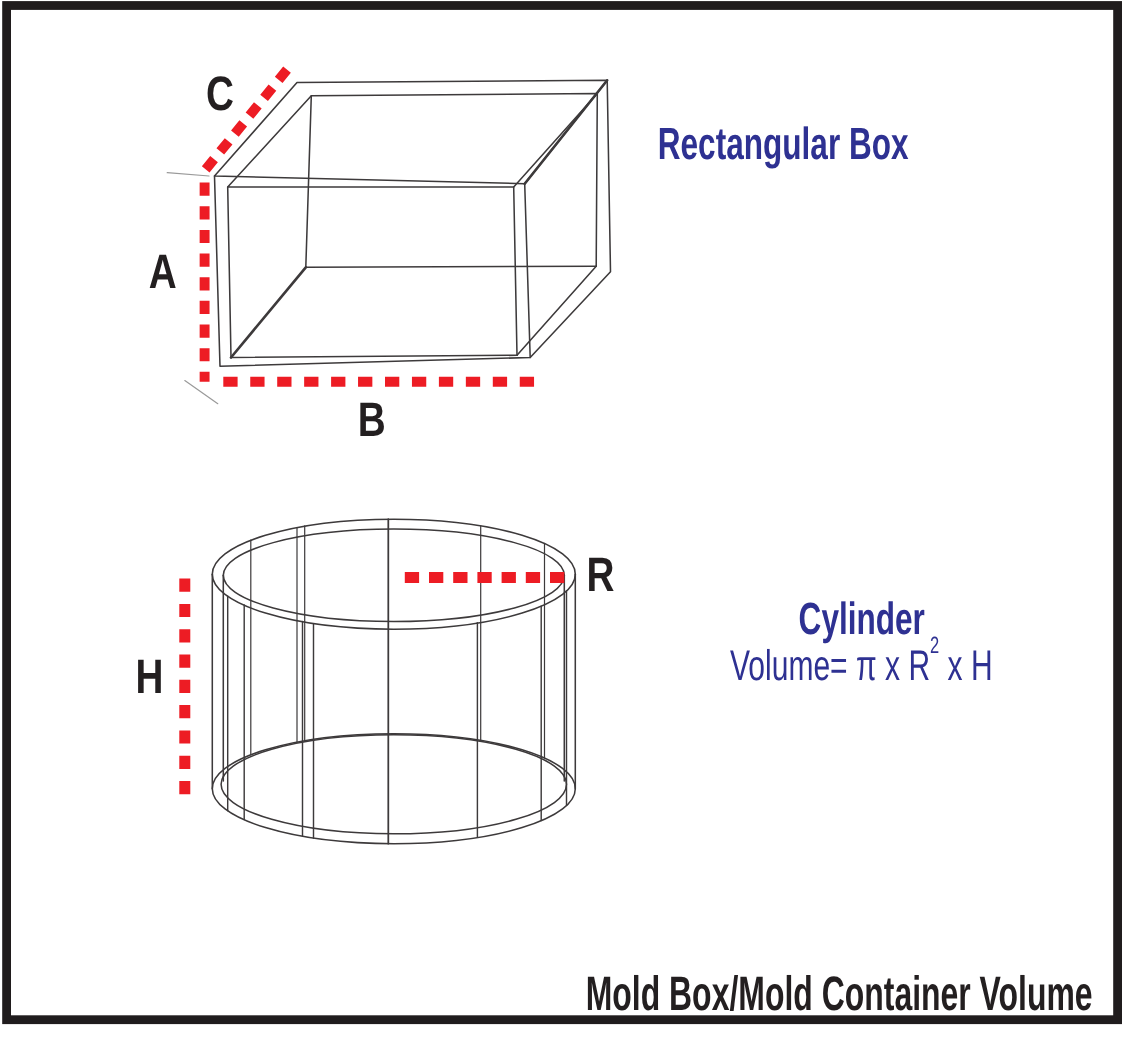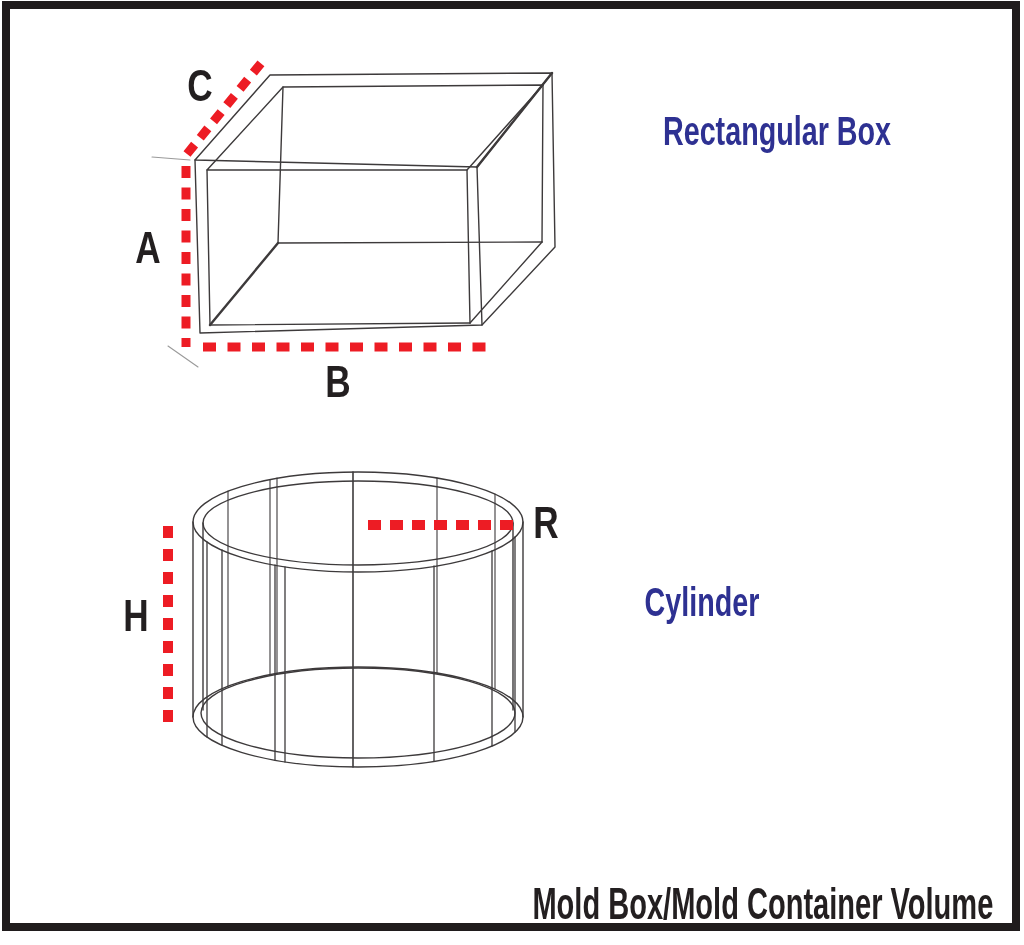--- a/index.html
+++ b/index.html
@@ -108,21 +108,22 @@
     <line x1="368" y1="525" x2="521" y2="525" stroke-width="10" stroke-dasharray="13 9"></line>
   </g>
 </svg>
 
 <div class="dimletter" style="left:200px;top:86px;">C</div>
 <div class="dimletter" style="left:148px;top:248px;">A</div>
 <div class="dimletter" style="left:338px;top:382px;">B</div>
 <div class="dimletter" style="left:136px;top:616px;">H</div>
 <div class="dimletter" style="left:546px;top:523px;">R</div>
 
-<div class="figtext" style="left:777px;top:110px;">
+<div class="figtext" style="left:712px;top:110px;">
   <span class="title"><span class="cond">Rectangular Box</span></span>
 </div>
 
-<div class="figtext" style="left:702px;top:541px;margin-top:40px;">
+<div class="figtext" style="left:783px;top:541px;">
   <span class="title"><span class="cond">Cylinder</span></span>
+  <span class="formula"><span class="cond"><span>Volume= π x R</span><sup>2</sup><span> x H</span></span></span>
 </div>
 
 <div class="caption">Mold Box/Mold Container Volume</div>
 
 </body></html>

